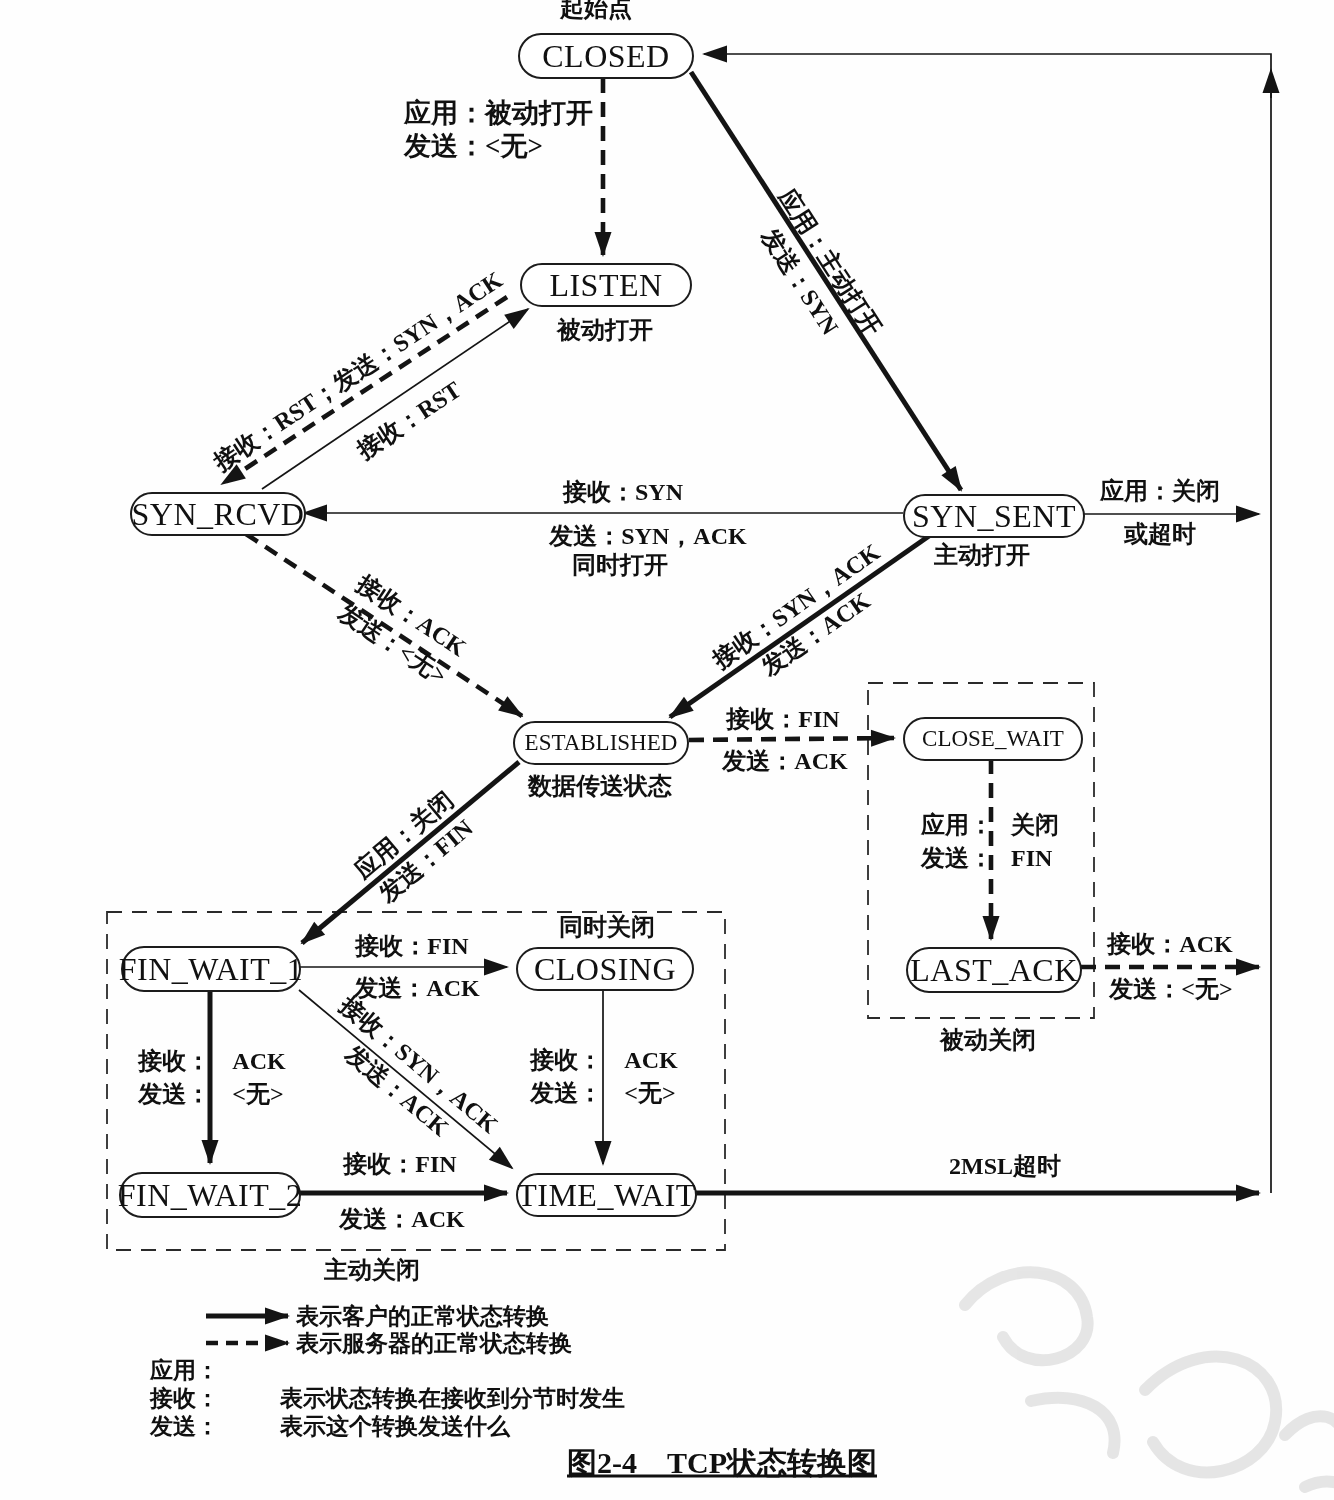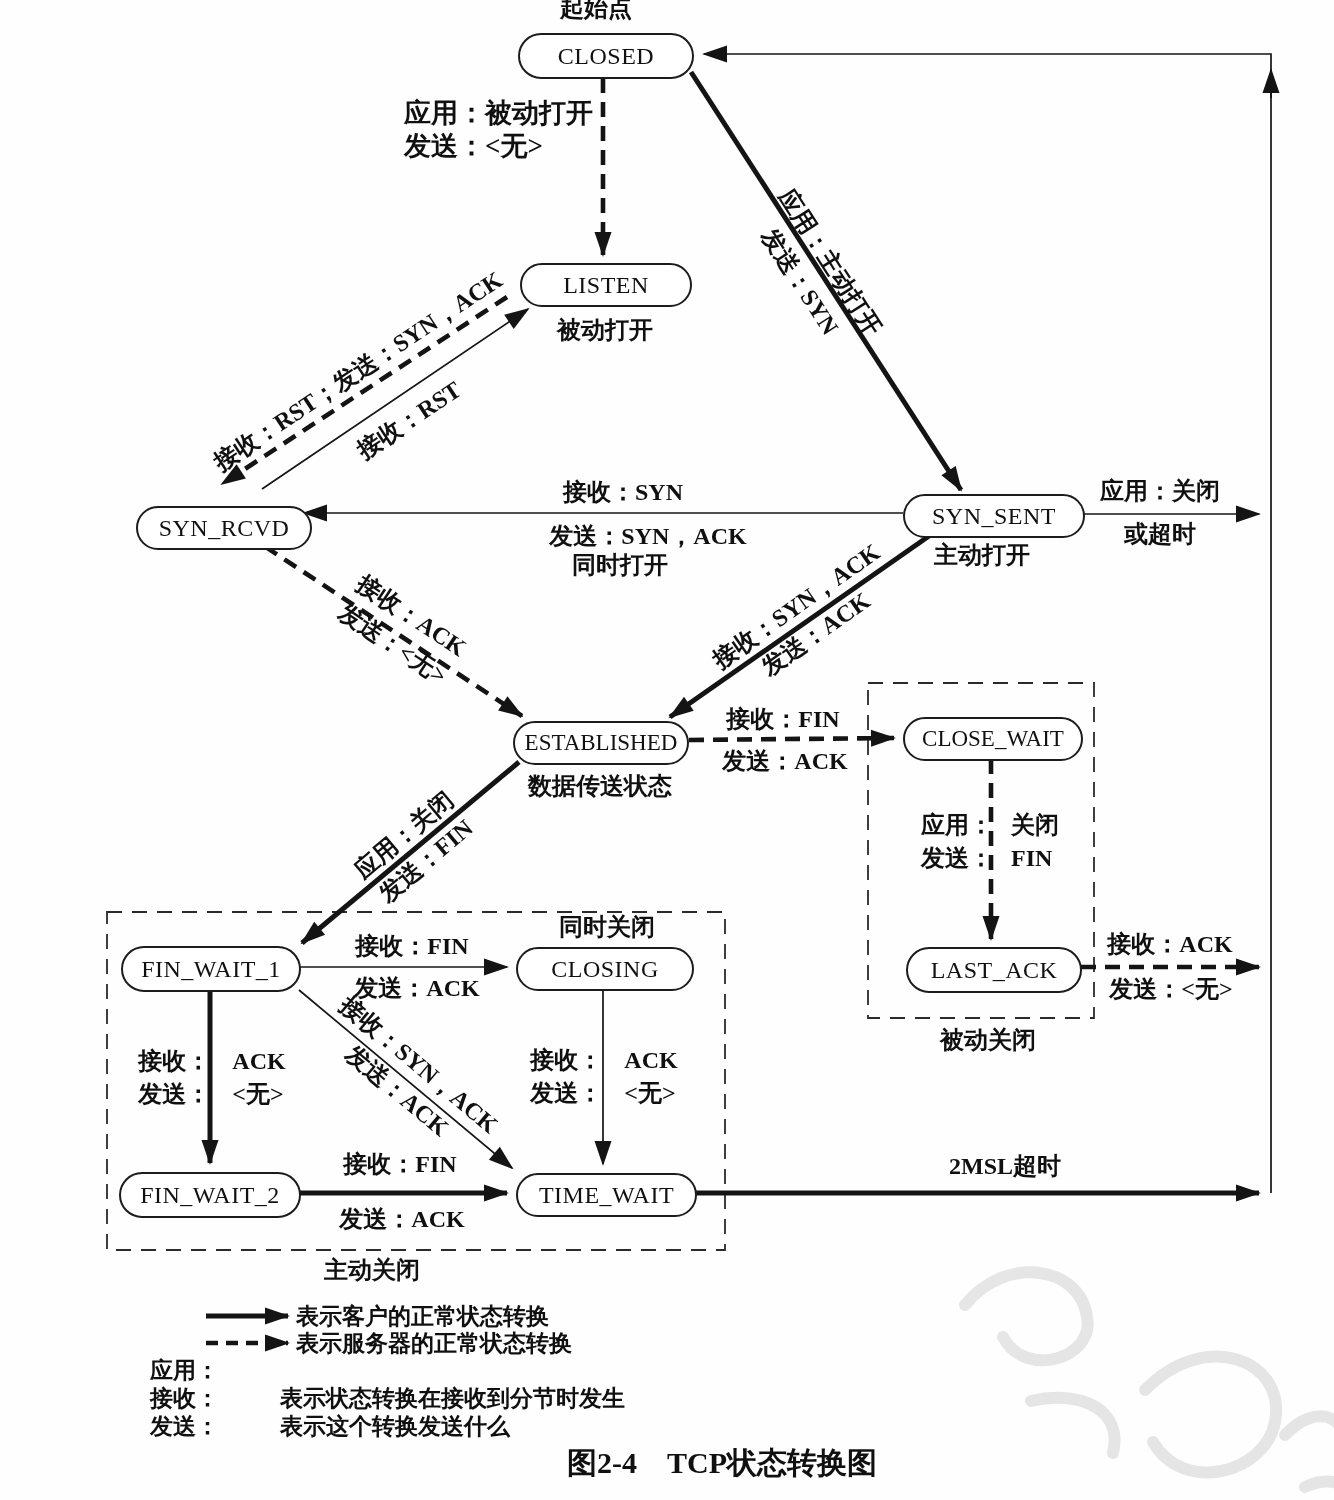--- a/index.html
+++ b/index.html
@@ -4,21 +4,21 @@
 <style>
   html,body{margin:0;padding:0;background:#ffffff;}
   #stage{
     position:relative;width:1334px;height:1500px;background:#fefefe;overflow:hidden;
     font-family:"Liberation Serif","DejaVu Serif",serif;color:#101010;
   }
   #wires{position:absolute;left:0;top:0;z-index:1;}
   .state{
     position:absolute;background:#fff;border:2.5px solid #1c1c1c;border-radius:24px;
     display:flex;align-items:center;justify-content:center;
-    font-size:24px;letter-spacing:.5px;color:#111;z-index:3;white-space:nowrap;
+    font-size:32px;letter-spacing:.5px;color:#111;z-index:3;white-space:nowrap;
   }
   .state.tight{font-size:23px;letter-spacing:0;}
   .lbl{position:absolute;transform:translate(-50%,-50%);white-space:nowrap;
        font-size:24px;font-weight:700;z-index:2;}
   .rot{position:absolute;text-align:center;line-height:34px;white-space:nowrap;
        font-size:24px;font-weight:700;z-index:2;}
   .rot span{display:block;}
   .lbl-left{position:absolute;font-size:27px;font-weight:700;line-height:33px;
        white-space:nowrap;z-index:2;}
   .lbl-left span{display:block;}
@@ -76,21 +76,21 @@
 
     <g stroke="#d9d9d9" stroke-width="12" stroke-linecap="round" fill="none" opacity="0.65">
       <path d="M 965 1305 c 40,-50 115,-40 122,12 c 8,42 -62,62 -84,20 m 28 64 c 52,-12 92,10 82,52"></path>
       <path d="M 1145 1390 c 60,-62 142,-30 130,32 c -10,52 -92,72 -122,20 m 42 82 c 40,-22 92,-10 102,32"></path>
       <path d="M 1285 1435 c 30,-32 62,-20 60,12 m -40 40 c 20,-10 40,-6 50,8"></path>
     </g>
   </svg>
 
   <div class="state" style="left:518px;top:33px;width:172px;height:42px;">CLOSED</div>
   <div class="state" style="left:520px;top:263px;width:168px;height:40px;">LISTEN</div>
-  <div class="state" style="left:136px;top:492px;width:172px;height:40px;margin-top:14px;">SYN_RCVD</div>
+  <div class="state" style="left:130px;top:492px;width:172px;height:40px;">SYN_RCVD</div>
   <div class="state" style="left:903px;top:494px;width:178px;height:40px;">SYN_SENT</div>
   <div class="state tight" style="left:513px;top:721px;width:172px;height:40px;">ESTABLISHED</div>
   <div class="state tight" style="left:903px;top:717px;width:176px;height:40px;">CLOSE_WAIT</div>
   <div class="state" style="left:906px;top:947px;width:172px;height:42px;">LAST_ACK</div>
   <div class="state" style="left:121px;top:946px;width:176px;height:42px;">FIN_WAIT_1</div>
   <div class="state" style="left:516px;top:947px;width:174px;height:40px;">CLOSING</div>
   <div class="state" style="left:119px;top:1172px;width:178px;height:42px;">FIN_WAIT_2</div>
   <div class="state" style="left:516px;top:1173px;width:177px;height:40px;">TIME_WAIT</div>
 
   <div class="lbl" style="left:596px;top:8px;">起始点</div>
@@ -178,15 +178,15 @@
   <div class="lbl" style="left:1005px;top:1166px;">2MSL超时</div>
 
   <div class="legend-text" style="left:296px;top:1316px;">表示客户的正常状态转换</div>
   <div class="legend-text" style="left:296px;top:1343px;">表示服务器的正常状态转换</div>
   <div class="legend-text" style="left:150px;top:1370px;">应用：</div>
   <div class="legend-text" style="left:150px;top:1398px;">接收：</div>
   <div class="legend-text" style="left:280px;top:1398px;">表示状态转换在接收到分节时发生</div>
   <div class="legend-text" style="left:150px;top:1426px;">发送：</div>
   <div class="legend-text" style="left:280px;top:1426px;">表示这个转换发送什么</div>
 
-  <div class="caption" style="left:722px;top:1463px;">图2-4　TCP状态转换图</div>
+  <div class="caption" style="left:722px;top:1463px;text-decoration:underline;">图2-4　TCP状态转换图</div>
 
 </div>
 
 </body></html>

